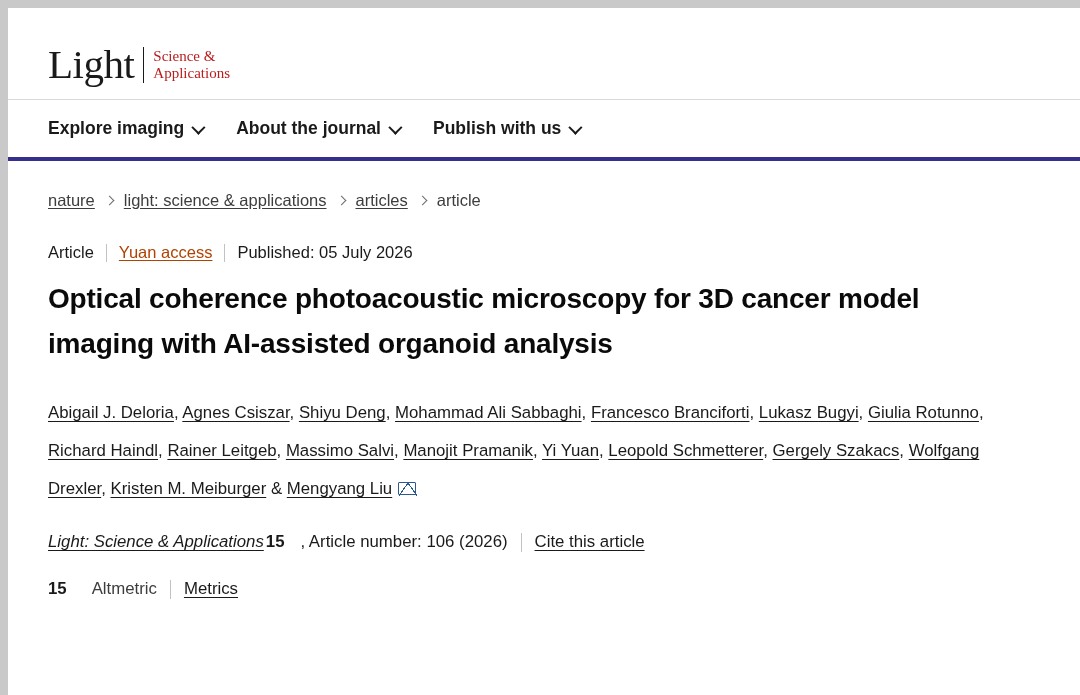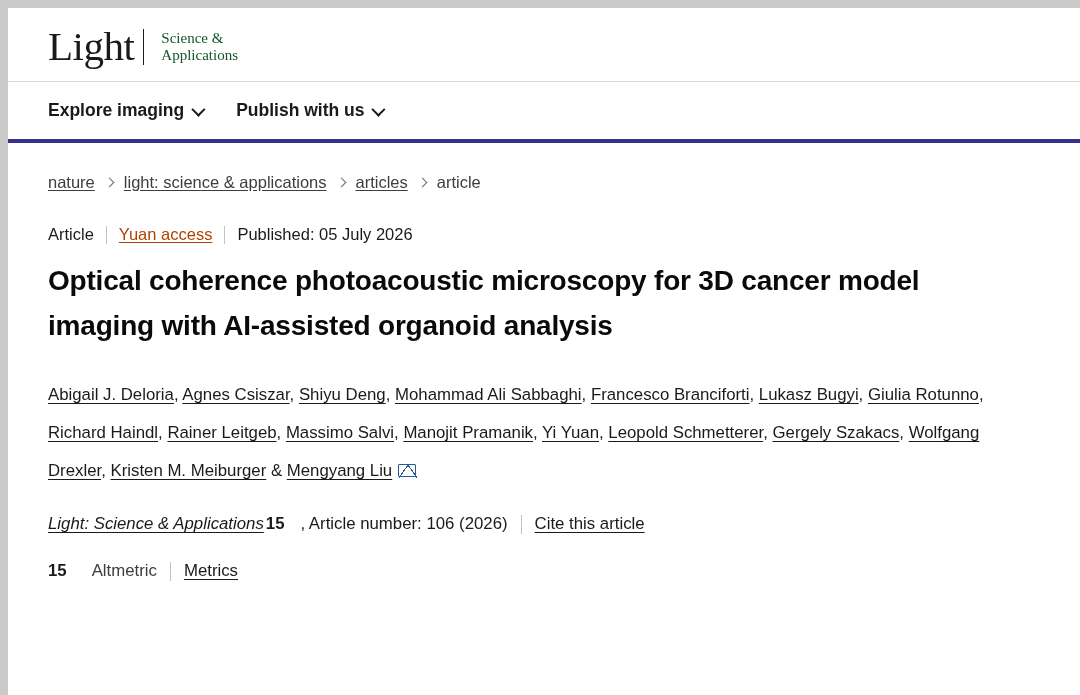--- a/index.html
+++ b/index.html
@@ -28,21 +28,21 @@
   }
 
   .content {
     position: absolute; top: 8px; left: 8px;
     width: 1072px; height: 687px;
     background: #ffffff;
   }
 
   
   .masthead {
-    padding: 18px 0 14px 40px;
+    padding: 36px 0 14px 40px;
   }
   .logo {
     display: flex;
     align-items: flex-end;
     gap: 0px;
   }
   .logo-main {
     font-family: "Liberation Serif", serif;
     font-size: 41px;
     line-height: 41px;
@@ -52,23 +52,22 @@
   .logo-divider {
     width: 1px;
     height: 36px;
     background: #1a1a1a;
     margin: 0 9px 2px 9px;
   }
   .logo-sub {
     font-family: "Liberation Serif", serif;
     font-size: 15px;
     line-height: 17px;
-    color: #14532d;
+    color: #b91c1c;
     padding-bottom: 3px;
-    margin-left: 8px;
   }
 
   
   .nav-wrap {
     border-top: 1px solid #d9d9d9;
     padding: 0 0 0 40px;
     height: 58px;
     display: flex;
     align-items: center;
   }
@@ -247,20 +246,24 @@
       </div>
     </div>
 
     <div class="nav-wrap">
       <div class="nav-items">
         <div class="nav-item">
           <span>Explore imaging</span>
           <span class="chev"></span>
         </div>
         <div class="nav-item">
+          <span>About the journal</span>
+          <span class="chev"></span>
+        </div>
+        <div class="nav-item">
           <span>Publish with us</span>
           <span class="chev"></span>
         </div>
       </div>
     </div>
     <div class="nav-underline"></div>
 
     <div class="breadcrumb">
       <a href="#">nature</a>
       <span class="bc-sep"></span>

